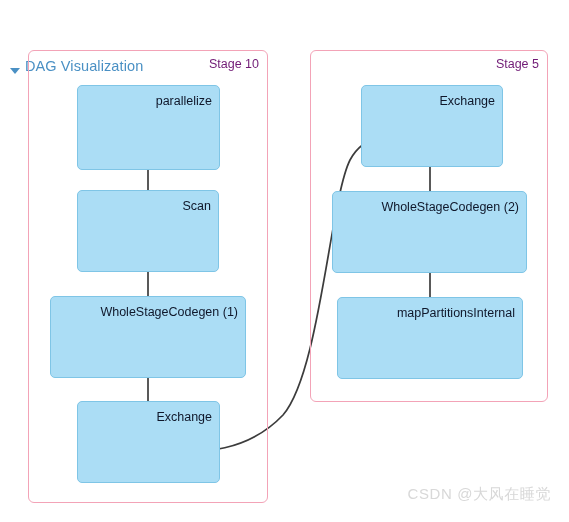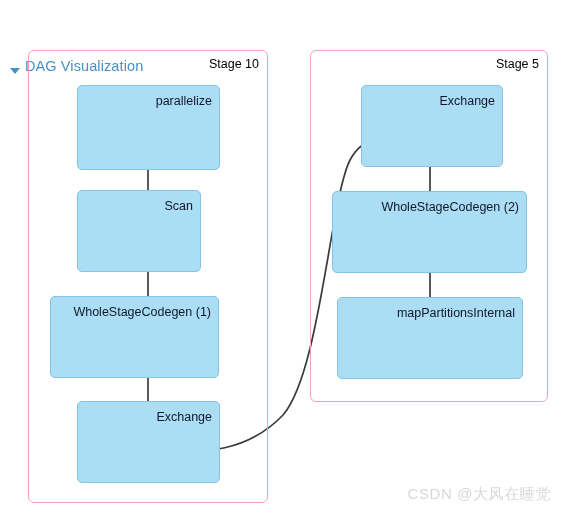--- a/index.html
+++ b/index.html
@@ -58,21 +58,21 @@
     border: 1px solid #f3a3b7;
     border-radius: 6px;
     background: transparent;
     box-sizing: border-box;
   }
   .stage-label {
     position: absolute;
     right: 8px;
     top: 6px;
     font-size: 12.5px;
-    color: #000000;
+    color: #701a75;
     white-space: nowrap;
   }
 
   
   .dag-node {
     position: absolute;
     background: #abddf5;
     border: 1px solid #7fc5e6;
     border-radius: 5px;
     box-sizing: border-box;
@@ -131,24 +131,24 @@
       <circle cx="430" cy="347" r="6" fill="#3c3c3c"></circle>
     </svg>
 
   <div id="node-layer" style="position:absolute;left:0;top:0;width:569px;height:522px;">
       <div class="stage-cluster" style="left: 28px; top: 50px; width: 240px; height: 453px; border-color: rgb(243, 163, 183);">
         <div class="stage-label">Stage 10</div>
       </div>
       <div class="dag-node" style="left: 77px; top: 85px; width: 143px; height: 85px; background: rgb(171, 221, 245); border-color: rgb(127, 197, 230);">
         <div class="node-label">parallelize</div>
       </div>
-      <div class="dag-node" style="left: 77px; top: 190px; width: 124px; height: 82px; background: rgb(171, 221, 245); border-color: rgb(127, 197, 230);">
+      <div class="dag-node" style="left: 77px; top: 190px; width: 142px; height: 82px; background: rgb(171, 221, 245); border-color: rgb(127, 197, 230);">
         <div class="node-label">Scan</div>
       </div>
-      <div class="dag-node" style="left: 50px; top: 296px; width: 169px; height: 82px; background: rgb(171, 221, 245); border-color: rgb(127, 197, 230);">
+      <div class="dag-node" style="left: 50px; top: 296px; width: 196px; height: 82px; background: rgb(171, 221, 245); border-color: rgb(127, 197, 230);">
         <div class="node-label">WholeStageCodegen (1)</div>
       </div>
       <div class="dag-node" style="left: 77px; top: 401px; width: 143px; height: 82px; background: rgb(171, 221, 245); border-color: rgb(127, 197, 230);">
         <div class="node-label">Exchange</div>
       </div>
       <div class="stage-cluster" style="left: 310px; top: 50px; width: 238px; height: 352px; border-color: rgb(243, 163, 183);">
         <div class="stage-label">Stage 5</div>
       </div>
       <div class="dag-node" style="left: 361px; top: 85px; width: 142px; height: 82px; background: rgb(171, 221, 245); border-color: rgb(127, 197, 230);">
         <div class="node-label">Exchange</div>

